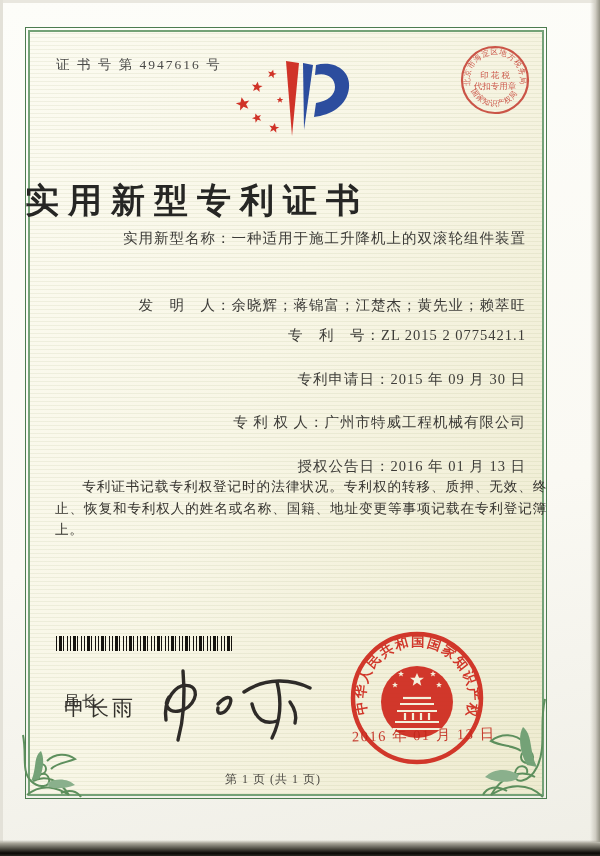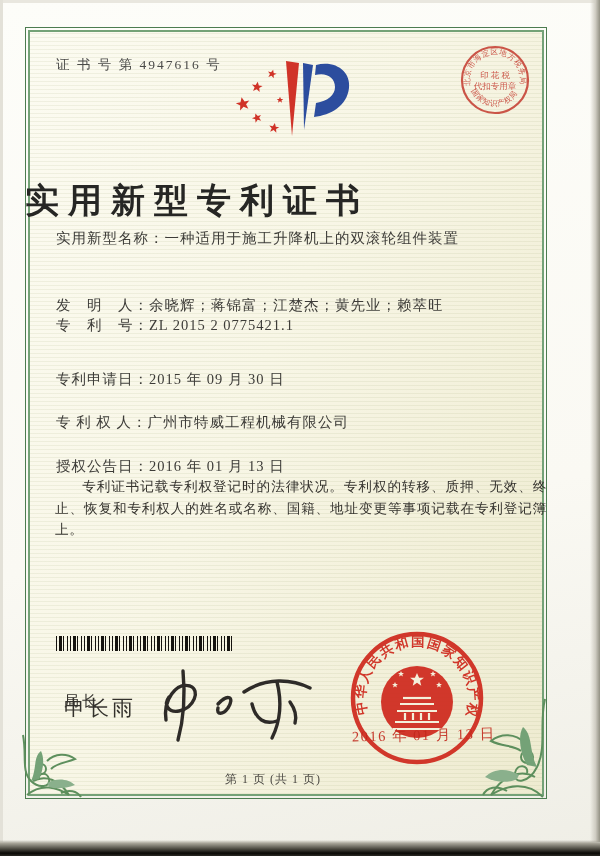--- a/index.html
+++ b/index.html
@@ -23,21 +23,21 @@
     background:
       repeating-linear-gradient(0deg,rgba(150,162,108,0.12) 0px,rgba(150,162,108,0.12) 1px,rgba(0,0,0,0) 1px,rgba(0,0,0,0) 4px),
       linear-gradient(115deg,#fcfbf1 0%,#f8f6e6 45%,#eeebd0 100%);}
 
   .cert-number{position:absolute;left:56px;top:56px;font-size:13.5px;color:#4a4a48;letter-spacing:2px;}
 
   .logo{position:absolute;left:230px;top:60px;width:124px;height:82px;}
   .title{position:absolute;left:25px;top:146px;width:528px;text-align:left;
     font-size:34px;font-weight:700;color:#262624;letter-spacing:9px;margin-top:32px;}
 
-  .field-row{position:absolute;left:56px;width:470px;font-size:14.5px;color:#3d3c38;letter-spacing:1px;white-space:nowrap;}
+  .field-row{position:absolute;left:56px;width:470px;font-size:14.5px;color:#3d3c38;letter-spacing:1px;white-space:nowrap;text-align:right;}
   .field-row .lab{color:#3d3c38;}
   .field-row .val{color:#3d3c38;}
 
   .paras{position:absolute;left:55px;top:476px;width:492px;font-size:13.6px;
     line-height:21.5px;color:#35332e;text-align:justify;letter-spacing:0.6px;}
   .paras p{margin:0;text-indent:2em;}
 
   .barcode{position:absolute;left:56px;top:636px;width:176px;height:15px;
     background:repeating-linear-gradient(90deg,
       #15130f 0px,#15130f 1.5px,rgba(0,0,0,0) 1.5px,rgba(0,0,0,0) 3px,
@@ -89,21 +89,21 @@
   </svg>
 
   <div class="title">实用新型专利证书</div>
 
   <div class="field-row" style="top:229px">
     <span class="lab">实用新型名称：</span><span class="val">一种适用于施工升降机上的双滚轮组件装置</span>
   </div>
   <div class="field-row" style="top:296px">
     <span class="lab">发　明　人：</span><span class="val">余晓辉；蒋锦富；江楚杰；黄先业；赖萃旺</span>
   </div>
-  <div class="field-row" style="top:316px">
+  <div class="field-row" style="top:326px">
     <span class="lab">专　利　号：</span><span class="val">ZL 2015 2 0775421.1</span>
   </div>
   <div class="field-row" style="top:370px">
     <span class="lab">专利申请日：</span><span class="val">2015 年 09 月 30 日</span>
   </div>
   <div class="field-row" style="top:413px">
     <span class="lab">专 利 权 人：</span><span class="val">广州市特威工程机械有限公司</span>
   </div>
   <div class="field-row" style="top:457px">
     <span class="lab">授权公告日：</span><span class="val">2016 年 01 月 13 日</span>

